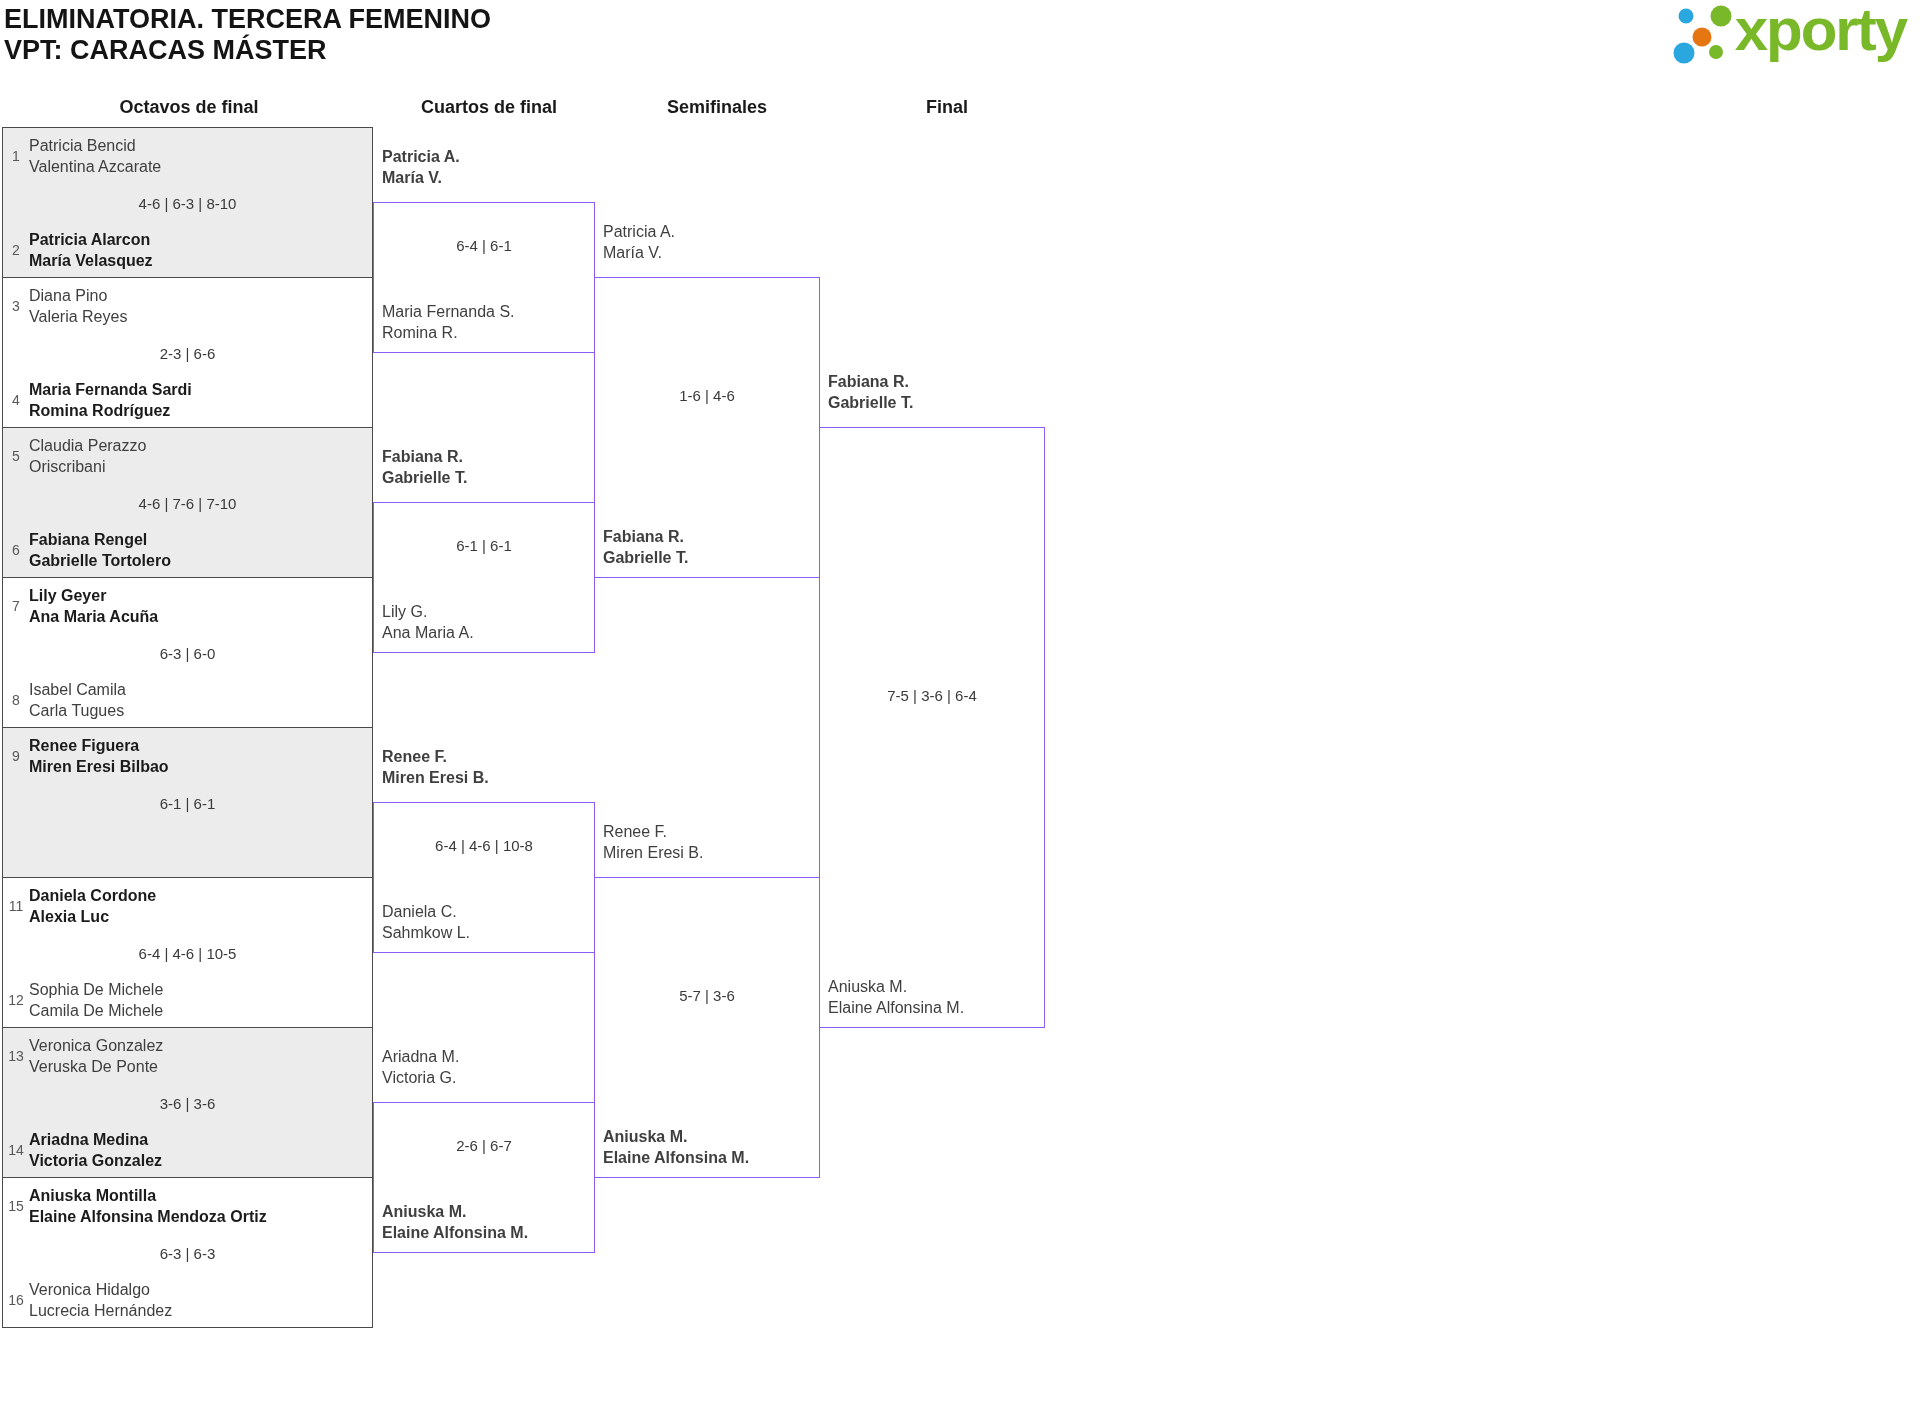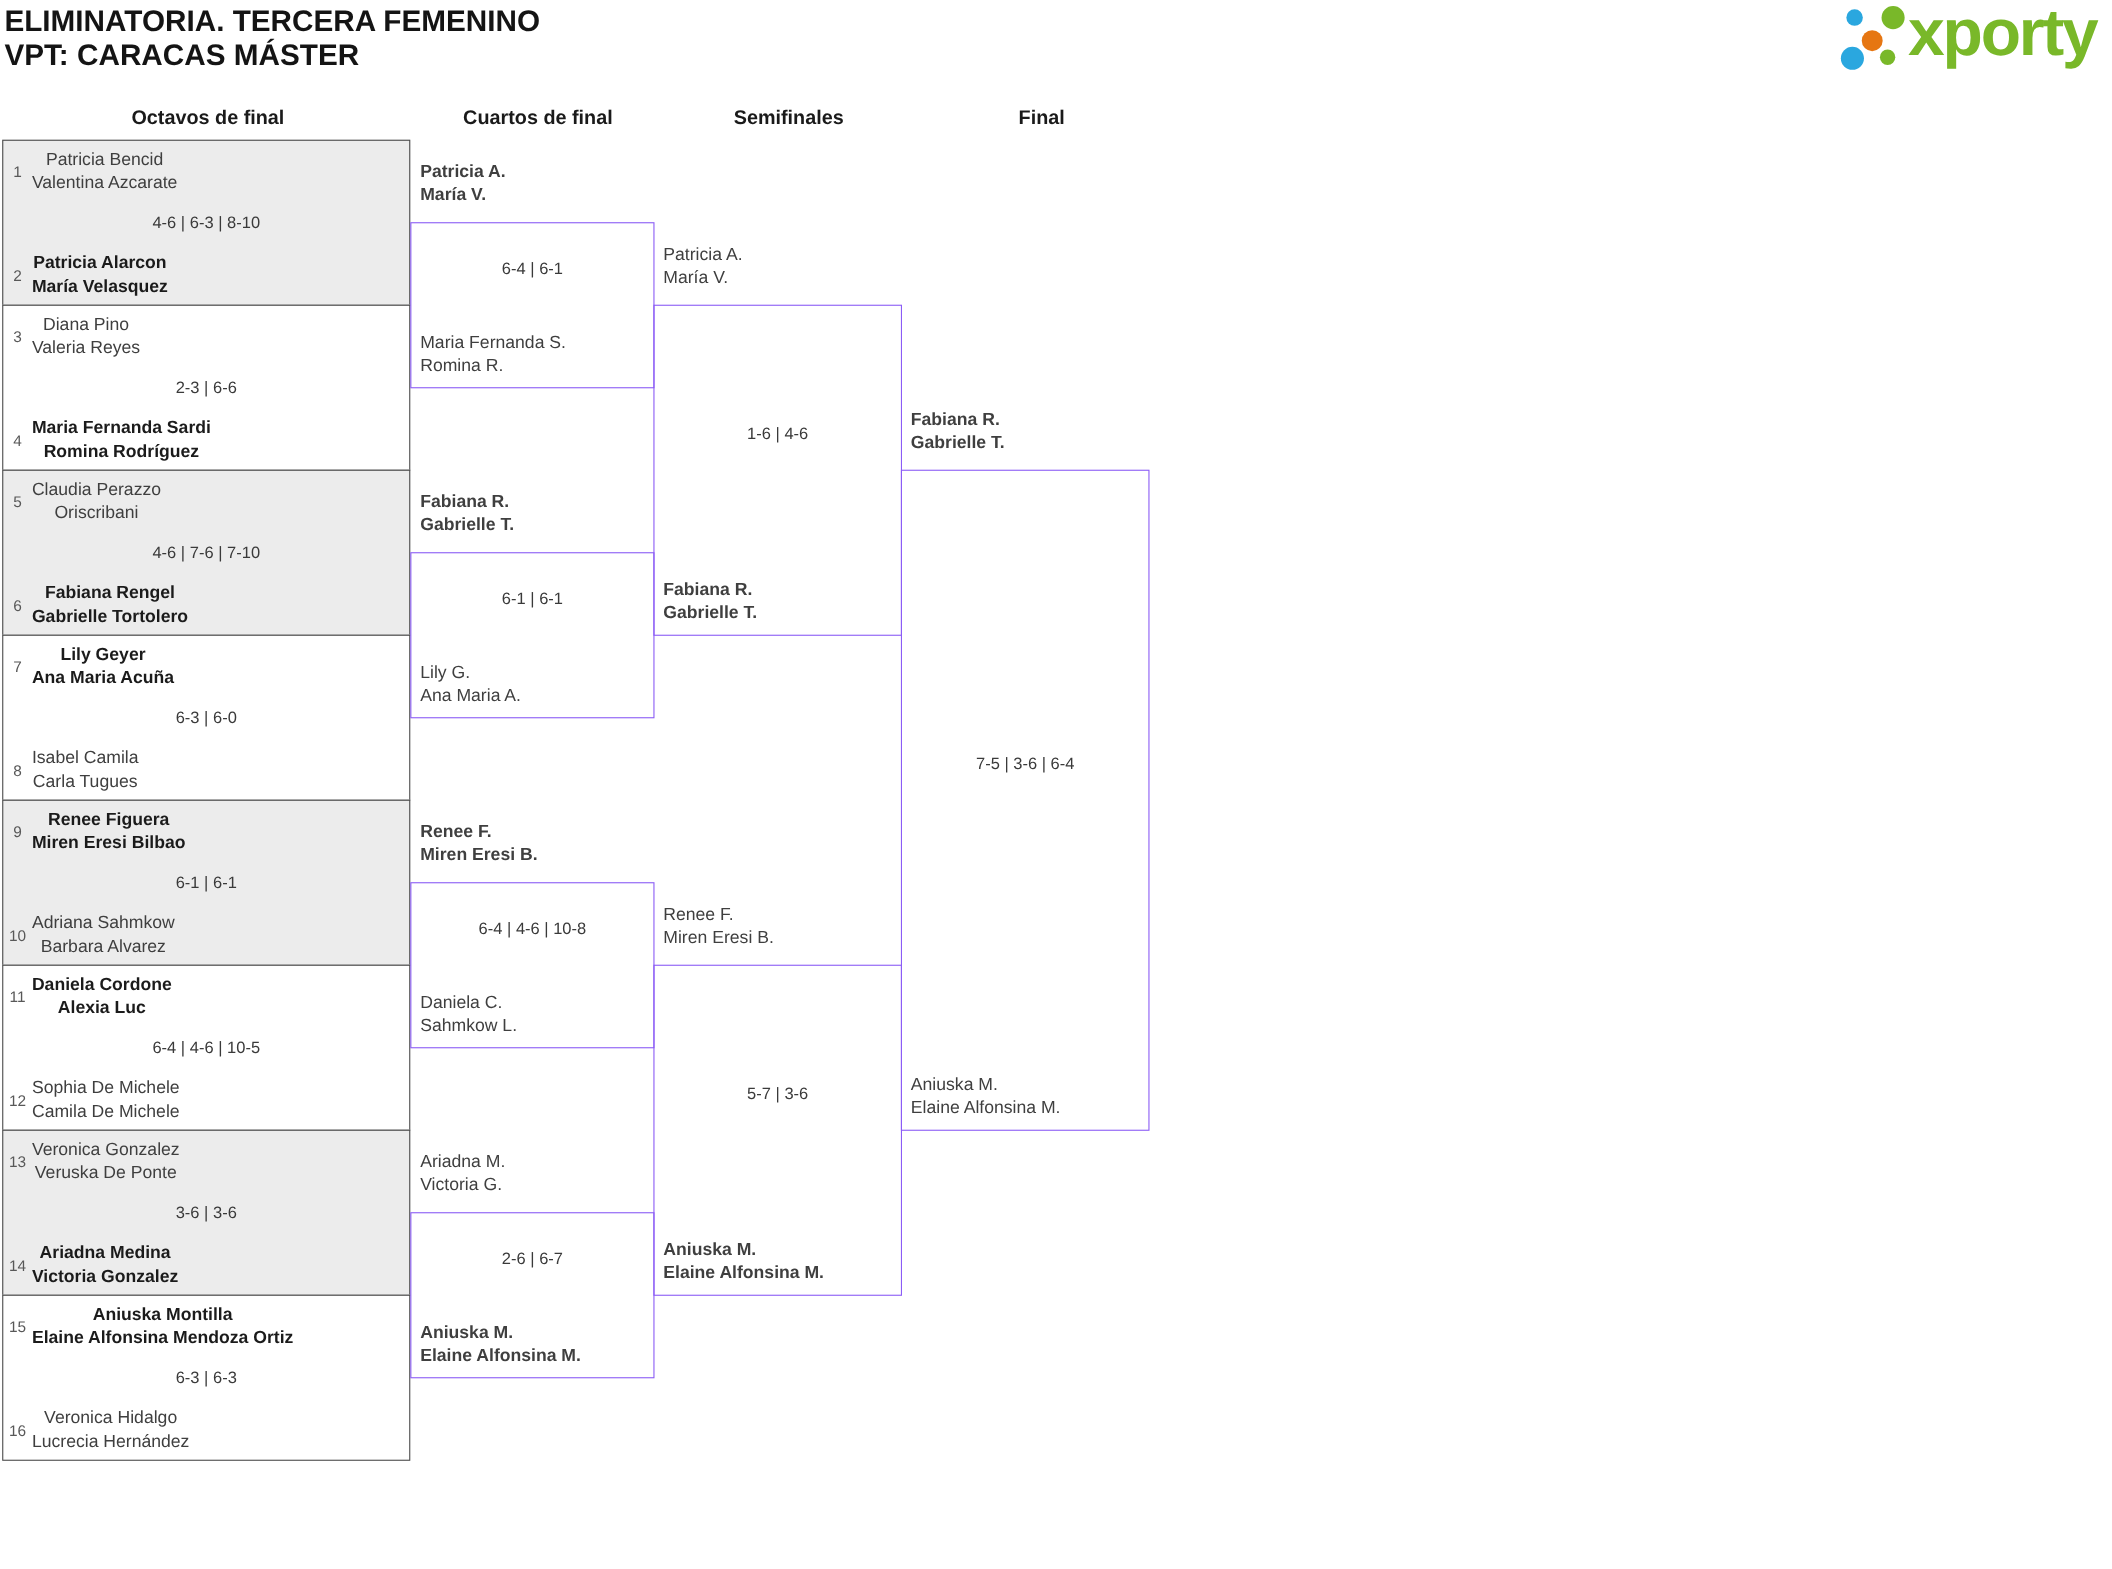--- a/index.html
+++ b/index.html
@@ -26,21 +26,21 @@
   .o-box {
     position:absolute; left:2px; width:371px; height:151px;
     border:1px solid #4a4a4a; background:#ffffff;
   }
   .o-box.shaded { background:#ececec; }
   .team-row { position:absolute; left:0; right:0; display:flex; align-items:center; }
   .row-top { top:7px; }
   .row-bottom { bottom:6px; }
   .seed { width:26px; flex:0 0 26px; text-align:center; font-size:14px; color:#585858; }
   .team { font-size:16px; line-height:21px; color:#3f3f3f; }
-  .team div { white-space:nowrap;text-align:center; }
+  .team div { white-space:nowrap; }
   .winner { font-weight:700; color:#1b1b1b; }
   .score {
     position:absolute; left:50%; top:50%; transform:translate(-50%,-50%);
     font-size:15px; color:#3a3a3a; white-space:nowrap;
   }
   
   .m-box { position:absolute; border:1px solid #8b5cf6; background:transparent; }
   .m-box.qf  { left:373px; width:222px; height:151px; }
   .m-box.sf  { left:594px; width:226px; height:301px; }
   .m-box.fin { left:819px; width:226px; height:601px; }
@@ -148,27 +148,20 @@
 
 <div class="o-box shaded" style="top:727px">
   <div class="team-row row-top">
     <span class="seed">9</span>
     <div class="team winner">
       <div>Renee Figuera</div>
       <div>Miren Eresi Bilbao</div>
     </div>
   </div>
   <div class="score">6-1 | 6-1</div>
-  <div class="team-row row-bottom">
-    <span class="seed">10</span>
-    <div class="team">
-      <div>Adriana Sahmkow</div>
-      <div>Barbara Alvarez</div>
-    </div>
-  </div>
 </div>
 
 <div class="o-box" style="top:877px">
   <div class="team-row row-top">
     <span class="seed">11</span>
     <div class="team winner">
       <div>Daniela Cordone</div>
       <div>Alexia Luc</div>
     </div>
   </div>

